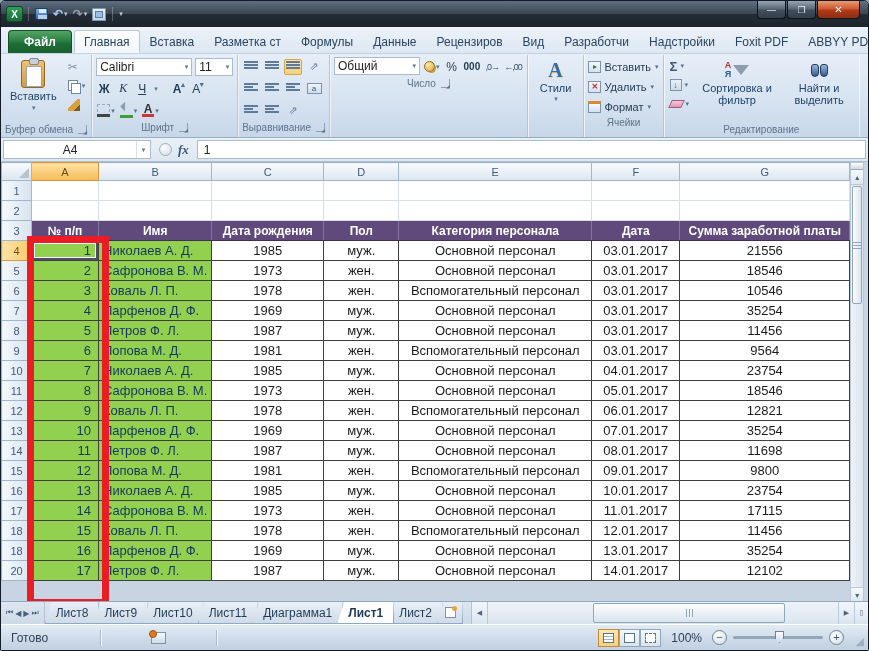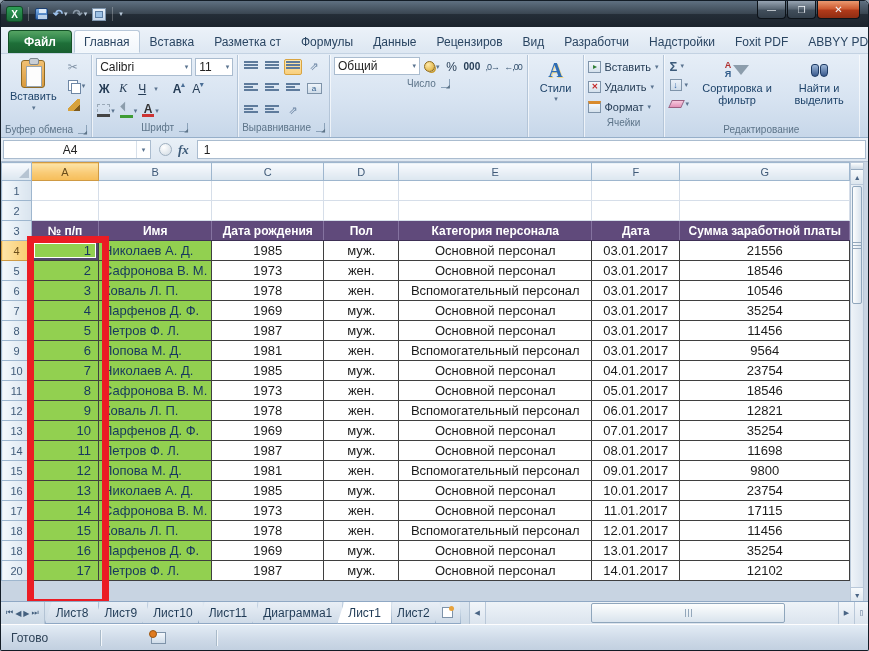--- a/index.html
+++ b/index.html
@@ -180,21 +180,21 @@
 
   
   .sheetbar{ height:23px; flex:0 0 23px; display:flex; align-items:stretch; font-size:12px;
     background:linear-gradient(#dde7f1,#ccd9e6); border-top:1px solid #8fa8c4; }
   .nav{ display:flex; align-items:center; gap:2px; padding:0 5px; border-right:1px solid #b3c3d4; }
   .nav span{ font-size:8px; color:#44607e; }
   .stabs{ display:flex; align-items:stretch; }
   .stab{ display:flex; align-items:center; padding:0 10px; margin-right:-6px; color:#1f3a55;
     background:linear-gradient(#e9eff6,#cfdbe8); border:1px solid #8fa8c4; border-top:none;
     clip-path:polygon(7px 0, calc(100% - 1px) 0, 100% 100%, 0 100%); }
-  .stab.active{ background:#fff; font-weight:normal; z-index:2; }
+  .stab.active{ background:#fff; font-weight:bold; z-index:2; }
   .stab-ins{ width:26px; display:flex; align-items:center; justify-content:center;
     background:linear-gradient(#e9eff6,#cfdbe8); border:1px solid #8fa8c4; border-top:none;
     clip-path:polygon(7px 0, calc(100% - 1px) 0, 100% 100%, 0 100%); }
   .ins-ic{ width:11px; height:11px; background:#fff; border:1px solid #7e93a9; position:relative; }
   .ins-ic::before{ content:""; position:absolute; right:-2px; top:-2px; width:5px; height:5px; background:#e8a33d; border-radius:50%; }
   .hscroll{ flex:1; display:flex; align-items:stretch; margin-left:8px; border-left:1px solid #b3c3d4; }
   .hs-btn{ width:16px; display:flex; align-items:center; justify-content:center; font-size:7px; color:#4a6585;
     background:linear-gradient(#f2f6fa,#dbe4ee); border-right:1px solid #b9c8d9; }
   .hs-track{ flex:1; background:linear-gradient(#eef3f8,#dbe4ee); display:flex; align-items:stretch; }
   .hs-thumb{ width:55%; margin:1px 0 1px 30%; background:linear-gradient(#fdfefe,#d9e3ed); border:1px solid #8fa6bc; border-radius:2px;
@@ -823,15 +823,35 @@
       <span class="hs-btn" style="border-left:1px solid #b9c8d9;border-right:none">▶</span>
       <span class="hs-end">▯</span>
     </span>
   </div>
 
   <div class="statusbar">
     <span class="status-ready">Готово</span>
     <span class="sb-sep"></span>
     <span class="macro-ic"></span>
     <span class="sb-sep"></span>
+    <div class="sb-right">
+      <span class="viewbtns">
+        <span class="vbtn active">
+            <span class="vb-ic"></span>
+          </span>
+        <span class="vbtn">
+            <span class="vb-ic page"></span>
+          </span>
+        <span class="vbtn">
+            <span class="vb-ic brk"></span>
+          </span>
+      </span>
+      <span class="zoom-label">100%</span>
+      <span class="zbtn">−</span>
+      <span class="ztrack">
+          <span class="zthumb"></span>
+        </span>
+      <span class="zbtn">+</span>
+      <span class="grip"></span>
+    </div>
   </div>
 
 </div>
 
 </body></html>

